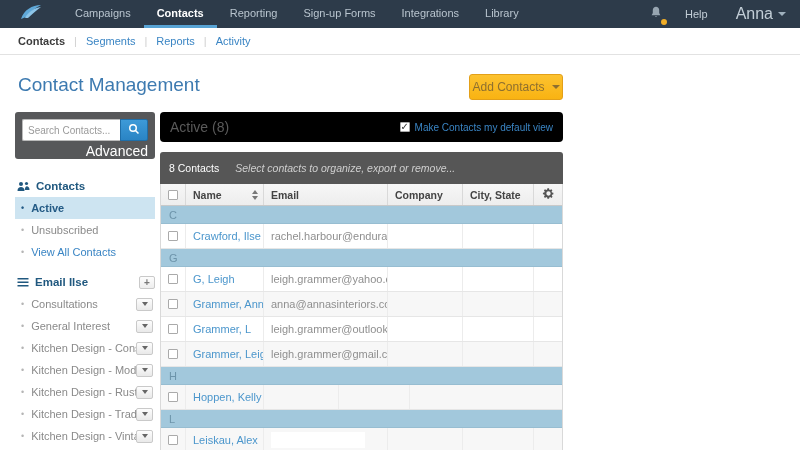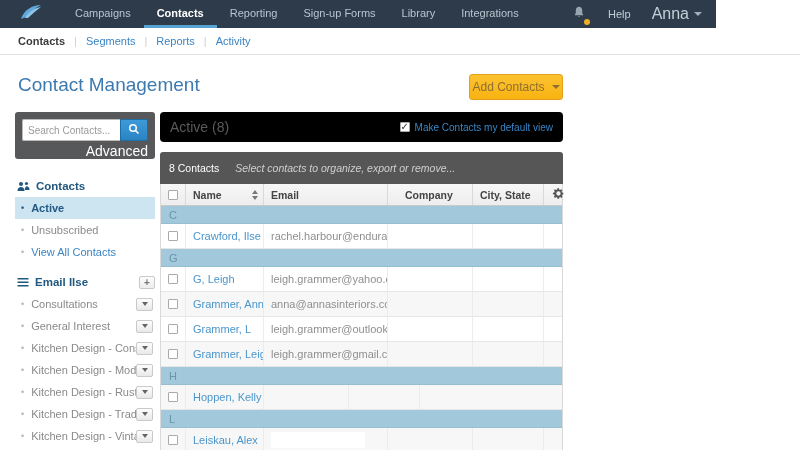--- a/index.html
+++ b/index.html
@@ -1,32 +1,32 @@
 <!DOCTYPE html>
 <html><head>
 <meta charset="utf-8">
 <style>
   * { margin:0; padding:0; box-sizing:border-box; }
   html,body { width:800px; height:450px; overflow:hidden; background:#fff;
     font-family:"Liberation Sans", sans-serif; }
   #app { position:relative; width:800px; height:450px; background:#fff; overflow:hidden; }
 
   
-  .topnav { position:absolute; left:0; top:0; width:716px; height:28px;
+  .topnav { position:absolute; left:0; top:0; width:800px; height:28px;
     background:#2d3b4a; display:flex; align-items:stretch; }
   .brand { width:62px; display:flex; align-items:center; justify-content:center; }
   .tn-menu { display:flex; align-items:stretch; }
   .tn-item { padding:0 13px; line-height:26px; font-size:11px; color:#b9c5cf;
     border-bottom:3px solid transparent; cursor:pointer; }
   .tn-item.active { color:#fff; font-weight:bold; border-bottom:3px solid #57a3d4; }
   .tn-right { margin-left:auto; display:flex; align-items:center; padding-right:14px; }
   .bell-wrap { position:relative; margin-right:22px; }
   .bell-dot { position:absolute; right:-4px; bottom:-1px; width:6px; height:6px;
     border-radius:50%; background:#f0ad27; }
-  .tn-help { font-size:11px; color:#c3ced7; margin-right:21px; cursor:pointer; }
+  .tn-help { font-size:11px; color:#c3ced7; margin-right:28px; cursor:pointer; }
   .tn-user { font-size:16px; color:#c3ced7; cursor:pointer; display:flex; align-items:center; }
   .caret-down { display:inline-block; width:0; height:0; border-left:4px solid transparent;
     border-right:4px solid transparent; border-top:4px solid #9fb0bd; margin-left:5px; }
 
   
   .subnav { position:absolute; left:0; top:28px; width:800px; height:27px; background:#fff;
     border-bottom:1px solid #e2e2e2; display:flex; align-items:center; padding-left:18px; }
   .sn-item { font-size:11px; color:#3a85c4; cursor:pointer; }
   .sn-item.active { color:#3c3c3c; font-weight:bold; }
   .subnav .sep { color:#cfcfcf; margin:0 9px; font-size:11px; }
@@ -89,21 +89,21 @@
   .table { border-left:1px solid #d9d9d9; border-right:1px solid #d9d9d9; }
   .thead { display:flex; height:22px; background:linear-gradient(#f7f7f7,#ededed);
     border-bottom:1px solid #c9c9c9; align-items:stretch;text-align:right; }
   .thead .cell { font-size:10.5px; color:#444; font-weight:bold; display:flex;
     align-items:center; border-right:1px solid #d9d9d9; padding-left:7px; }
   .thead .cell:last-child { border-right:none; }
   .c-check { width:25px; flex:none; padding-left:0 !important;
     justify-content:center; }
   .c-name { width:78px; flex:none; }
   .c-email { width:124px; flex:none; }
-  .c-company { width:75px; flex:none;margin-left:10px; }
+  .c-company { width:75px; flex:none; }
   .c-city { width:71px; flex:none; }
   .c-gear { width:29px; flex:none; justify-content:center; padding-left:0 !important; }
   .sort { margin-left:auto; margin-right:5px; display:flex; flex-direction:column; gap:2px;
     cursor:pointer; }
   .sort .up { width:0; height:0; border-left:3.5px solid transparent;
     border-right:3.5px solid transparent; border-bottom:4px solid #777; }
   .sort .dn { width:0; height:0; border-left:3.5px solid transparent;
     border-right:3.5px solid transparent; border-top:4px solid #777; }
 
   .sec-row { height:18px; background:#a2c8dc; display:flex; align-items:center;
@@ -136,22 +136,22 @@
           <path d="M3 16 C6 7, 14 2, 23 2 C17 5, 12 9, 8 14 Z" fill="#5fa8d8"></path>
           <path d="M7 15 C10 9, 16 5, 23 4 C18 8, 14 11, 10 15 Z" fill="#8cc4e8"></path>
         </svg>
       </span>
     </div>
     <div class="tn-menu">
         <div class="tn-item">Campaigns</div>
         <div class="tn-item active">Contacts</div>
         <div class="tn-item">Reporting</div>
         <div class="tn-item">Sign-up Forms</div>
+        <div class="tn-item">Integrations</div>
         <div class="tn-item">Library</div>
-        <div class="tn-item">Integrations</div>
       </div>
     <div class="tn-right">
       <span class="bell-wrap">
         <span>
           <svg width="14" height="15" viewBox="0 0 24 24">
             <path d="M12 2 C9 2 6.5 4.5 6.5 8 L6.5 13 L4.5 16.5 L19.5 16.5 L17.5 13 L17.5 8 C17.5 4.5 15 2 12 2 Z M10 18 a2.2 2.2 0 0 0 4 0 Z" fill="#97a5b1"></path>
           </svg>
         </span>
         <span class="bell-dot"></span>
       </span>

